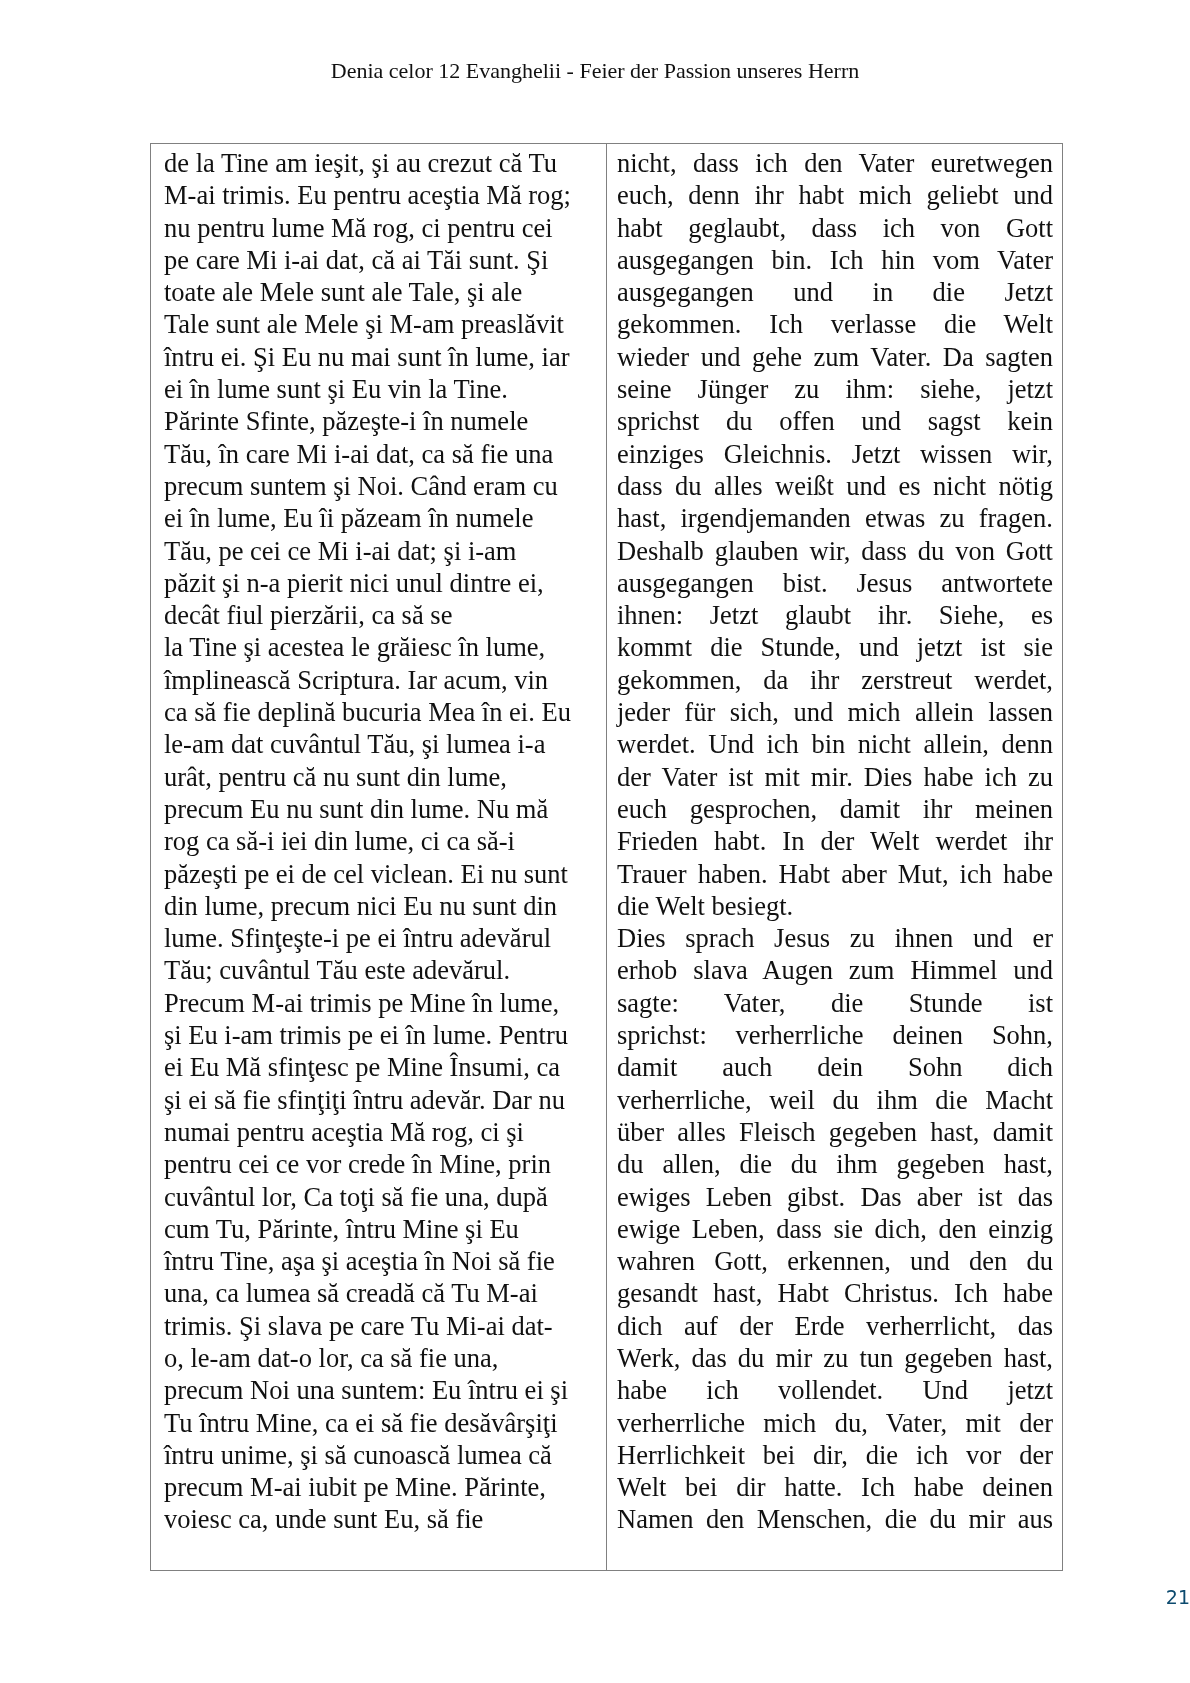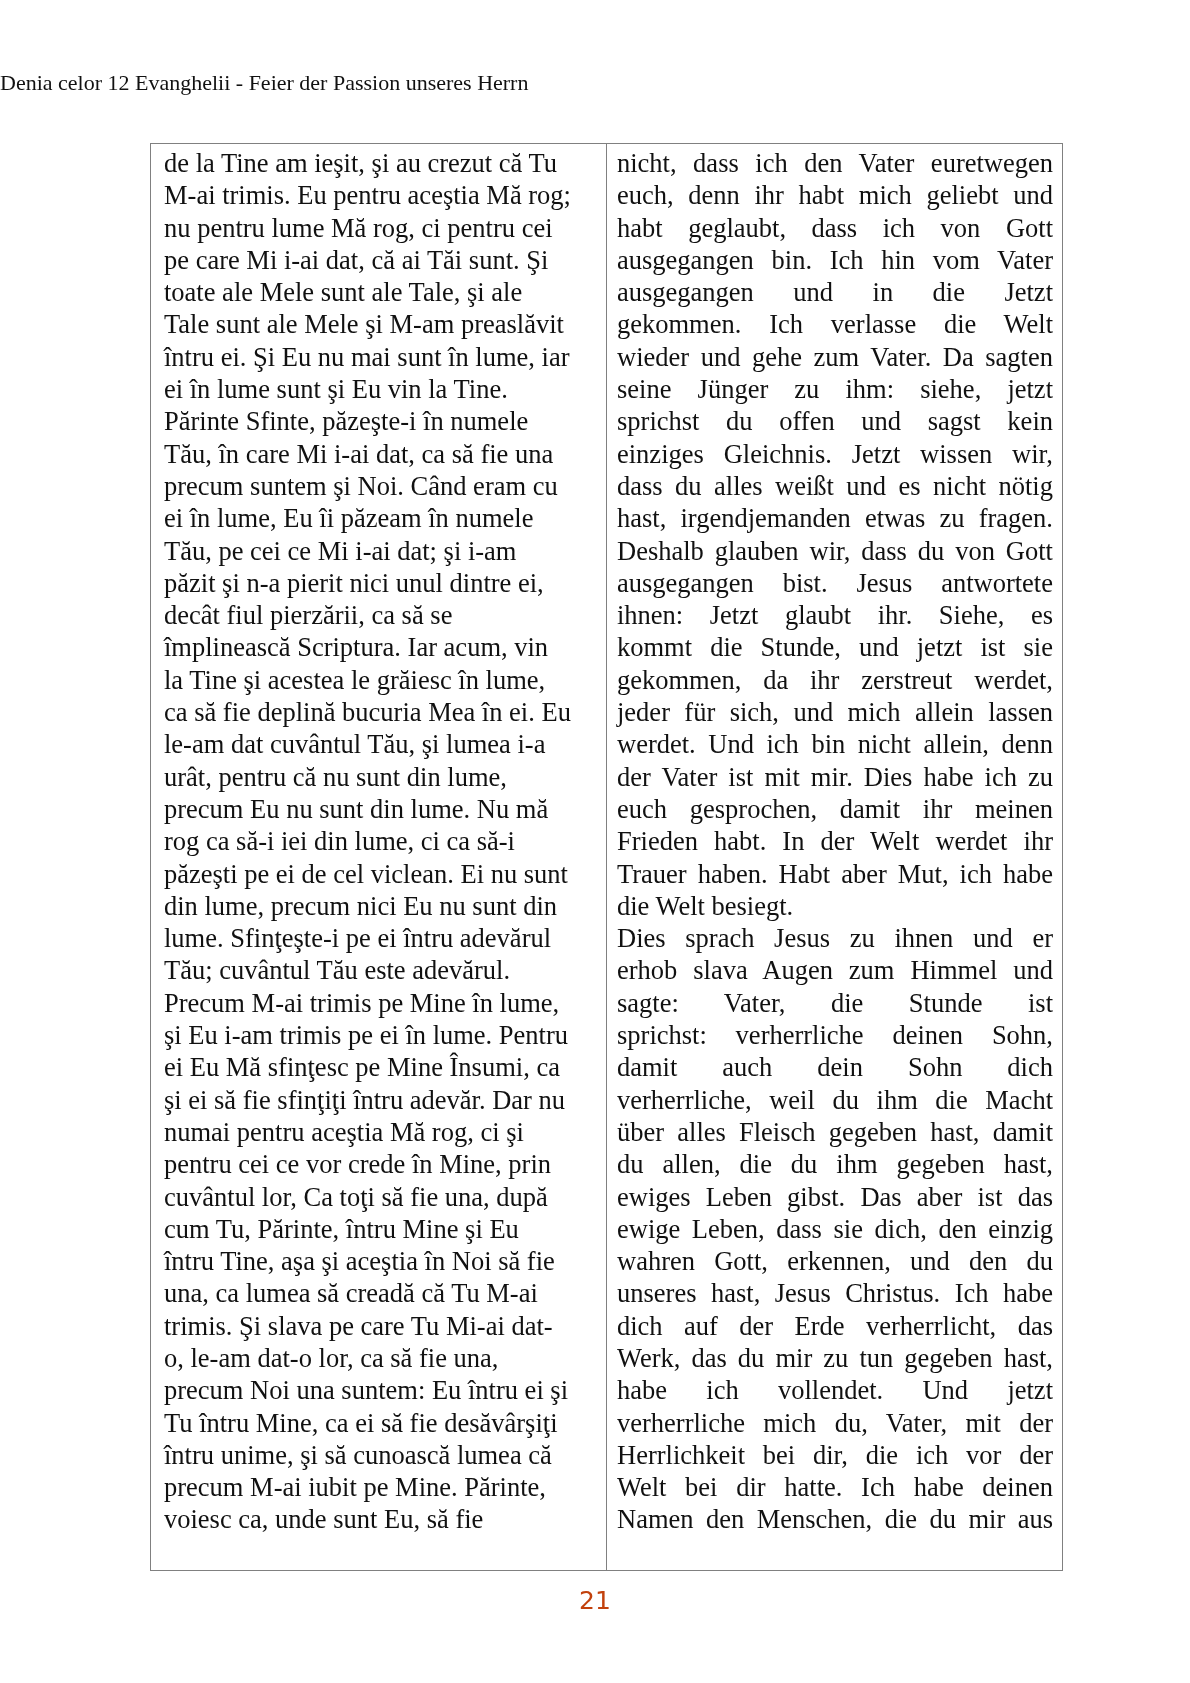--- a/index.html
+++ b/index.html
@@ -1,19 +1,19 @@
 <!DOCTYPE html>
 <html><head>
   <meta charset="utf-8">
   <style>
     html, body { margin: 0; padding: 0; background: #ffffff; }
     body { width: 1190px; height: 1683px; position: relative; overflow: hidden; }
     .header {
-      position: absolute; left: 0; top: 70px; width: 1190px;
-      text-align: left;
+      position: absolute; left: 0; top: 58px; width: 1190px;
+      text-align: center;
       font-family: "Liberation Serif", serif;
       font-size: 22px; color: #111;
     }
     .page-table {
       position: absolute; left: 142px; top: 143px;
       width: 913px; height: 1428px;
       border: 1.5px solid #808080;
       box-sizing: border-box;
       display: flex;
       margin-left: 8px;
@@ -33,23 +33,23 @@
     .line { display: block; white-space: nowrap; }
     .col-de .line {
       text-align: justify;
       text-align-last: justify;
       white-space: normal;
       height: 32.3px;
     }
     .col-de .line.last { text-align-last: left; }
     .page-number {
       position: absolute; left: 0; width: 1190px; top: 1586px;
-      text-align: center;
+      text-align: right;
       font-family: "DejaVu Sans", sans-serif;
-      font-size: 25px; color: #c2410c;
+      font-size: 19px; color: #0c4a6e;
     }
   </style>
 </head>
 <body>
 
 <div class="header">Denia celor 12 Evanghelii - Feier der Passion unseres Herrn</div>
 
 <div class="page-table">
   <div class="col col-ro" id="col-ro">
       <span class="line">de la Tine am ieşit, şi au crezut că Tu</span>
@@ -60,22 +60,22 @@
       <span class="line">Tale sunt ale Mele şi M-am preaslăvit</span>
       <span class="line">întru ei. Şi Eu nu mai sunt în lume, iar</span>
       <span class="line">ei în lume sunt şi Eu vin la Tine.</span>
       <span class="line">Părinte Sfinte, păzeşte-i în numele</span>
       <span class="line">Tău, în care Mi i-ai dat, ca să fie una</span>
       <span class="line">precum suntem şi Noi. Când eram cu</span>
       <span class="line">ei în lume, Eu îi păzeam în numele</span>
       <span class="line">Tău, pe cei ce Mi i-ai dat; şi i-am</span>
       <span class="line">păzit şi n-a pierit nici unul dintre ei,</span>
       <span class="line">decât fiul pierzării, ca să se</span>
+      <span class="line">la Tine şi acestea le grăiesc în lume,</span>
       <span class="line">împlinească Scriptura. Iar acum, vin</span>
-      <span class="line">la Tine şi acestea le grăiesc în lume,</span>
       <span class="line">ca să fie deplină bucuria Mea în ei. Eu</span>
       <span class="line">le-am dat cuvântul Tău, şi lumea i-a</span>
       <span class="line">urât, pentru că nu sunt din lume,</span>
       <span class="line">precum Eu nu sunt din lume. Nu mă</span>
       <span class="line">rog ca să-i iei din lume, ci ca să-i</span>
       <span class="line">păzeşti pe ei de cel viclean. Ei nu sunt</span>
       <span class="line">din lume, precum nici Eu nu sunt din</span>
       <span class="line">lume. Sfinţeşte-i pe ei întru adevărul</span>
       <span class="line">Tău; cuvântul Tău este adevărul.</span>
       <span class="line">Precum M-ai trimis pe Mine în lume,</span>
@@ -125,21 +125,21 @@
       <span class="line">erhob slava Augen zum Himmel und</span>
       <span class="line">sagte: Vater, die Stunde ist</span>
       <span class="line">sprichst: verherrliche deinen Sohn,</span>
       <span class="line">damit auch dein Sohn dich</span>
       <span class="line">verherrliche, weil du ihm die Macht</span>
       <span class="line">über alles Fleisch gegeben hast, damit</span>
       <span class="line">du allen, die du ihm gegeben hast,</span>
       <span class="line">ewiges Leben gibst. Das aber ist das</span>
       <span class="line">ewige Leben, dass sie dich, den einzig</span>
       <span class="line">wahren Gott, erkennen, und den du</span>
-      <span class="line">unseres hast, Jesus Christus. Ich habe</span>
+      <span class="line">gesandt hast, Habt Christus. Ich habe</span>
       <span class="line">dich auf der Erde verherrlicht, das</span>
       <span class="line">Werk, das du mir zu tun gegeben hast,</span>
       <span class="line">habe ich vollendet. Und jetzt</span>
       <span class="line">verherrliche mich du, Vater, mit der</span>
       <span class="line">Herrlichkeit bei dir, die ich vor der</span>
       <span class="line">Welt bei dir hatte. Ich habe deinen</span>
       <span class="line">Namen den Menschen, die du mir aus</span>
     </div>
 </div>
 

